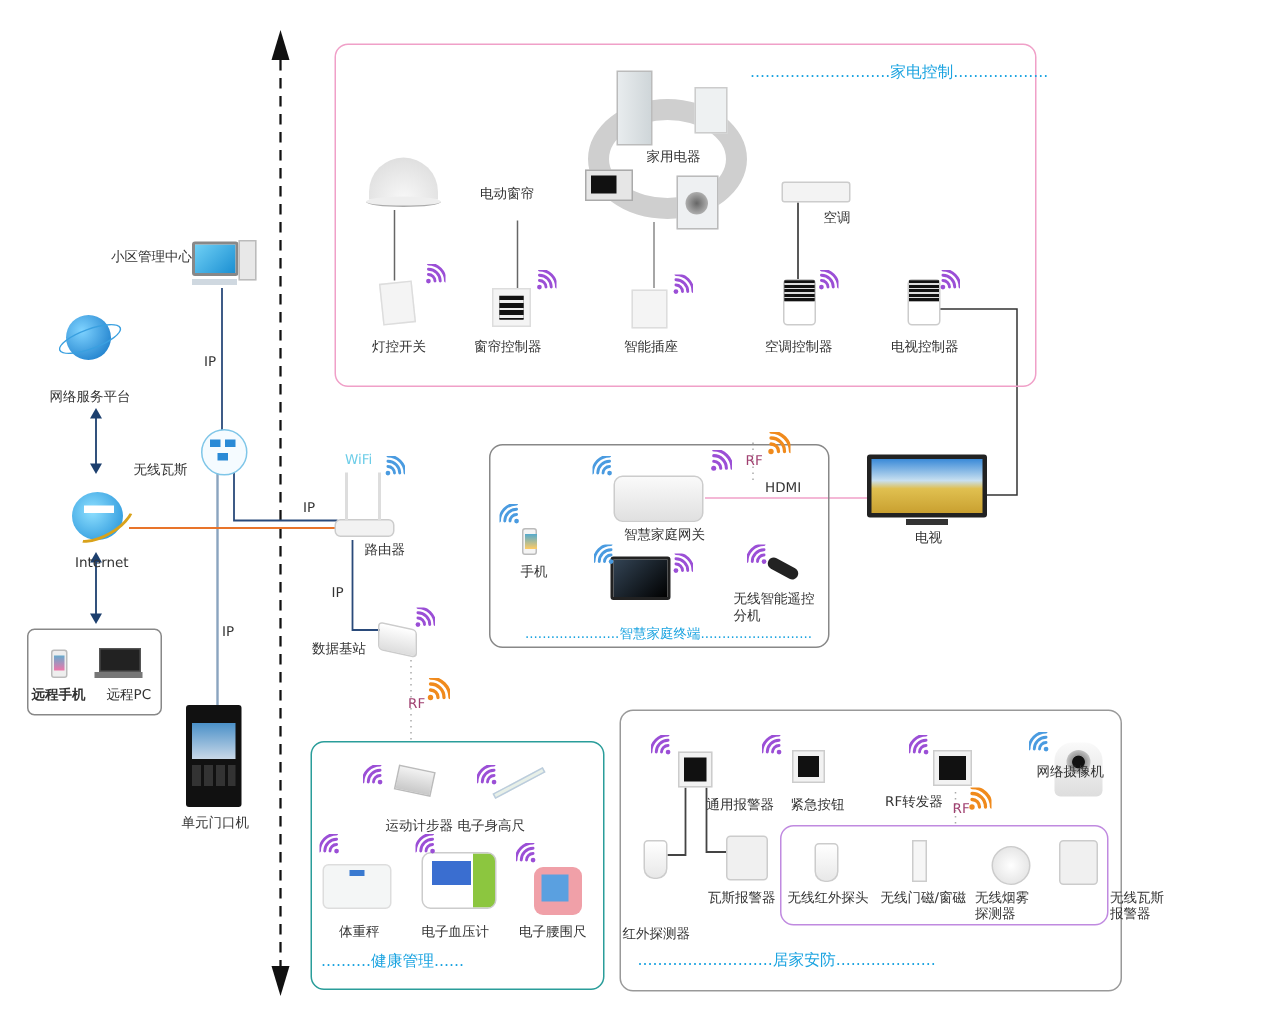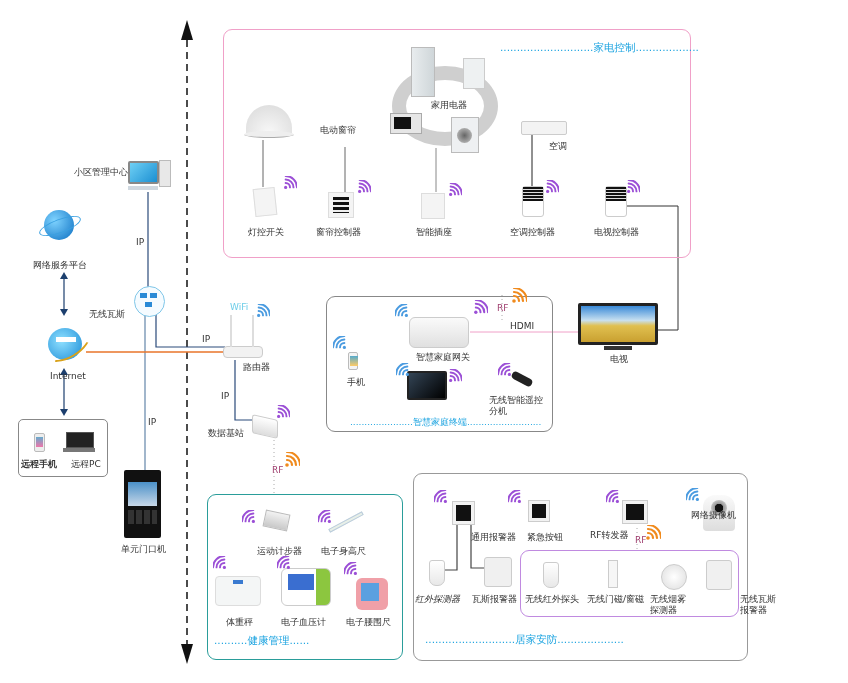--- a/index.html
+++ b/index.html
@@ -187,21 +187,21 @@
 
 <div class="dev" style="left:578px;top:303px;width:80px;height:42px;background:#222;padding:3px;border-radius:2px;">
   <div style="width:100%;height:100%;background:linear-gradient(#3a8ad8 0,#c8e0f0 40%,#e0c050 55%,#c9a030 100%);"></div>
 </div>
 <div class="abs" style="left:604px;top:346px;width:28px;height:4px;background:#333;"></div>
 <div class="lbl" style="left:610px;top:354px;">电视</div>
 
 <div class="dev" style="left:264px;top:512px;width:25px;height:17px;background:linear-gradient(#f2f2f2,#c8c8c8);border:1px solid #bbb;transform:rotate(12deg);"></div>
 <div class="lbl" style="left:257px;top:546px;">运动计步器</div>
 <div class="dev" style="left:327px;top:520px;width:38px;height:4px;background:#e8f0e8;border:1px solid #bcd;transform:rotate(-28deg);"></div>
-<div class="lbl" style="left:321px;top:546px;">电子身高尺</div>
+<div class="lbl" style="left:305px;top:546px;">电子身高尺</div>
 
 <div class="dev" style="left:215px;top:576px;width:46px;height:30px;background:#f4f6f6;border:1px solid #ddd;border-radius:4px;">
   <div style="margin:3px auto;width:10px;height:4px;background:#3a7ad0;"></div>
 </div>
 <div class="lbl" style="left:226px;top:617px;">体重秤</div>
 <div class="dev" style="left:281px;top:568px;width:50px;height:38px;background:linear-gradient(90deg,#fff 0,#fff 70%,#8cc63f 70%);border:1px solid #ccc;border-radius:6px;">
   <div style="margin:5px 6px;width:26px;height:16px;background:#3a6ed0;"></div>
 </div>
 <div class="lbl" style="left:281px;top:617px;">电子血压计</div>
 <div class="dev" style="left:356px;top:578px;width:32px;height:32px;background:#f0a0a8;border-radius:6px;padding:5px;">
@@ -221,21 +221,21 @@
   <div style="width:18px;height:16px;background:#111;"></div>
 </div>
 <div class="lbl" style="left:590px;top:530px;">RF转发器</div>
 <div class="lbl" style="left:635px;top:535px;color:#a04070;">RF</div>
 <div class="dev" style="left:703px;top:495px;width:32px;height:36px;background:linear-gradient(#fafafa,#ddd);border-radius:12px 12px 4px 4px;">
   <div style="margin:5px auto;width:16px;height:16px;border-radius:50%;background:radial-gradient(#111 35%,#999 40%,#eee);"></div>
 </div>
 <div class="lbl" style="left:691px;top:510px;">网络摄像机</div>
 
 <div class="dev" style="left:429px;top:560px;width:16px;height:26px;background:linear-gradient(#fff,#e8e8e8);border:1px solid #ccc;border-radius:3px 3px 7px 7px;"></div>
-<div class="lbl" style="left:415px;top:594px;font-style:italic;">红外探测器</div>
+<div class="lbl" style="left:415px;top:618px;">红外探测器</div>
 <div class="dev" style="left:484px;top:557px;width:28px;height:30px;background:#f0f0f0;border:1px solid #ccc;border-radius:3px;"></div>
 <div class="lbl" style="left:472px;top:594px;">瓦斯报警器</div>
 
 <div class="dev" style="left:543px;top:562px;width:16px;height:26px;background:linear-gradient(#fff,#e8e8e8);border:1px solid #ccc;border-radius:3px 3px 7px 7px;"></div>
 <div class="lbl" style="left:525px;top:594px;">无线红外探头</div>
 <div class="dev" style="left:608px;top:560px;width:10px;height:28px;background:#f6f6f6;border:1px solid #ccc;"></div>
 <div class="lbl" style="left:587px;top:594px;">无线门磁/窗磁</div>
 <div class="dev" style="left:661px;top:564px;width:26px;height:26px;border-radius:50%;background:radial-gradient(#fff,#ddd);border:1px solid #ccc;"></div>
 <div class="lbl c" style="left:650px;top:594px;width:48px;">
   <div>无线烟雾</div>

